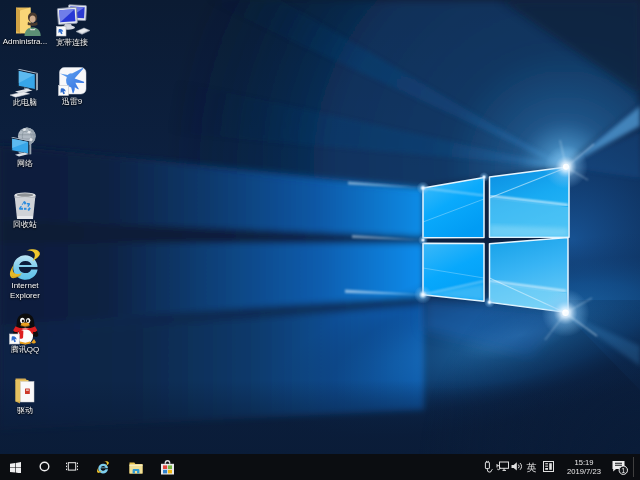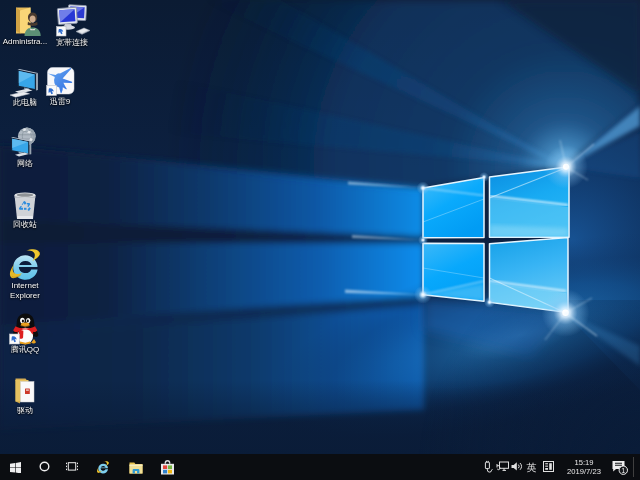--- a/index.html
+++ b/index.html
@@ -281,21 +281,21 @@
     <path d="M10.8 5 L26.8 8.6 L26.8 23 L10.8 19.8 Z" fill="#38a8ec"></path>
     <path d="M10.8 5 L26.8 8.6 L10.8 17 Z" fill="#5fbdf2"></path>
     <path d="M16 21.5 l5 1 0.8 2 -5.5-1 z" fill="#8fa0b2"></path>
     <path d="M7 25.5 l12-2.8 5.5 1.8 -12.5 3 z" fill="#e2e6ec"></path>
     <path d="M2 29 l13.5-3.2 6 2 -14 3.4 z" fill="#eef0f4"></path>
     <path d="M2 29 l13.5-3.2 6 2 -14 3.4 z" fill="none" stroke="#c0c6d0" stroke-width="0.5"></path>
   </svg>
   <div class="lbl">此电脑</div>
 </div>
 
-<div class="ico" style="left:28px;top:64px;">
+<div class="ico" style="left:40px;top:64px;">
   <svg width="33" height="33" viewBox="0 0 33 33">
     <defs>
       <linearGradient id="xlg" x1="0" y1="0" x2="1" y2="1">
         <stop offset="0" stop-color="#6aaaf4"></stop>
         <stop offset="1" stop-color="#2e6fe4"></stop>
       </linearGradient>
     </defs>
     <rect x="3.5" y="3.5" width="26.5" height="26.5" rx="5" fill="#fbfbfd" stroke="#d8dce4" stroke-width="0.5"></rect>
     <path d="M4 9.6 L11.6 11 Q13.6 8.8 16 9.4 L26.6 4 Q27.6 3.8 27 5 L18.6 14.4 L28 17.8 Q28.8 18.4 27.6 19 L19.4 18.8 Q21 22.4 22.6 24.4 Q23.2 25.6 22 25.2 L18.8 23.2 Q19 26.2 17.6 28.8 Q17 30 16.5 28.4 L15.2 23.4 Q11.4 22.2 10.4 19 Q9.6 15.8 10.8 13 Z" fill="url(#xlg)"></path>
     <rect x="2.5" y="21.5" width="10" height="10" fill="#fdfdfd" stroke="#c0c4cc" stroke-width="0.6"></rect>

